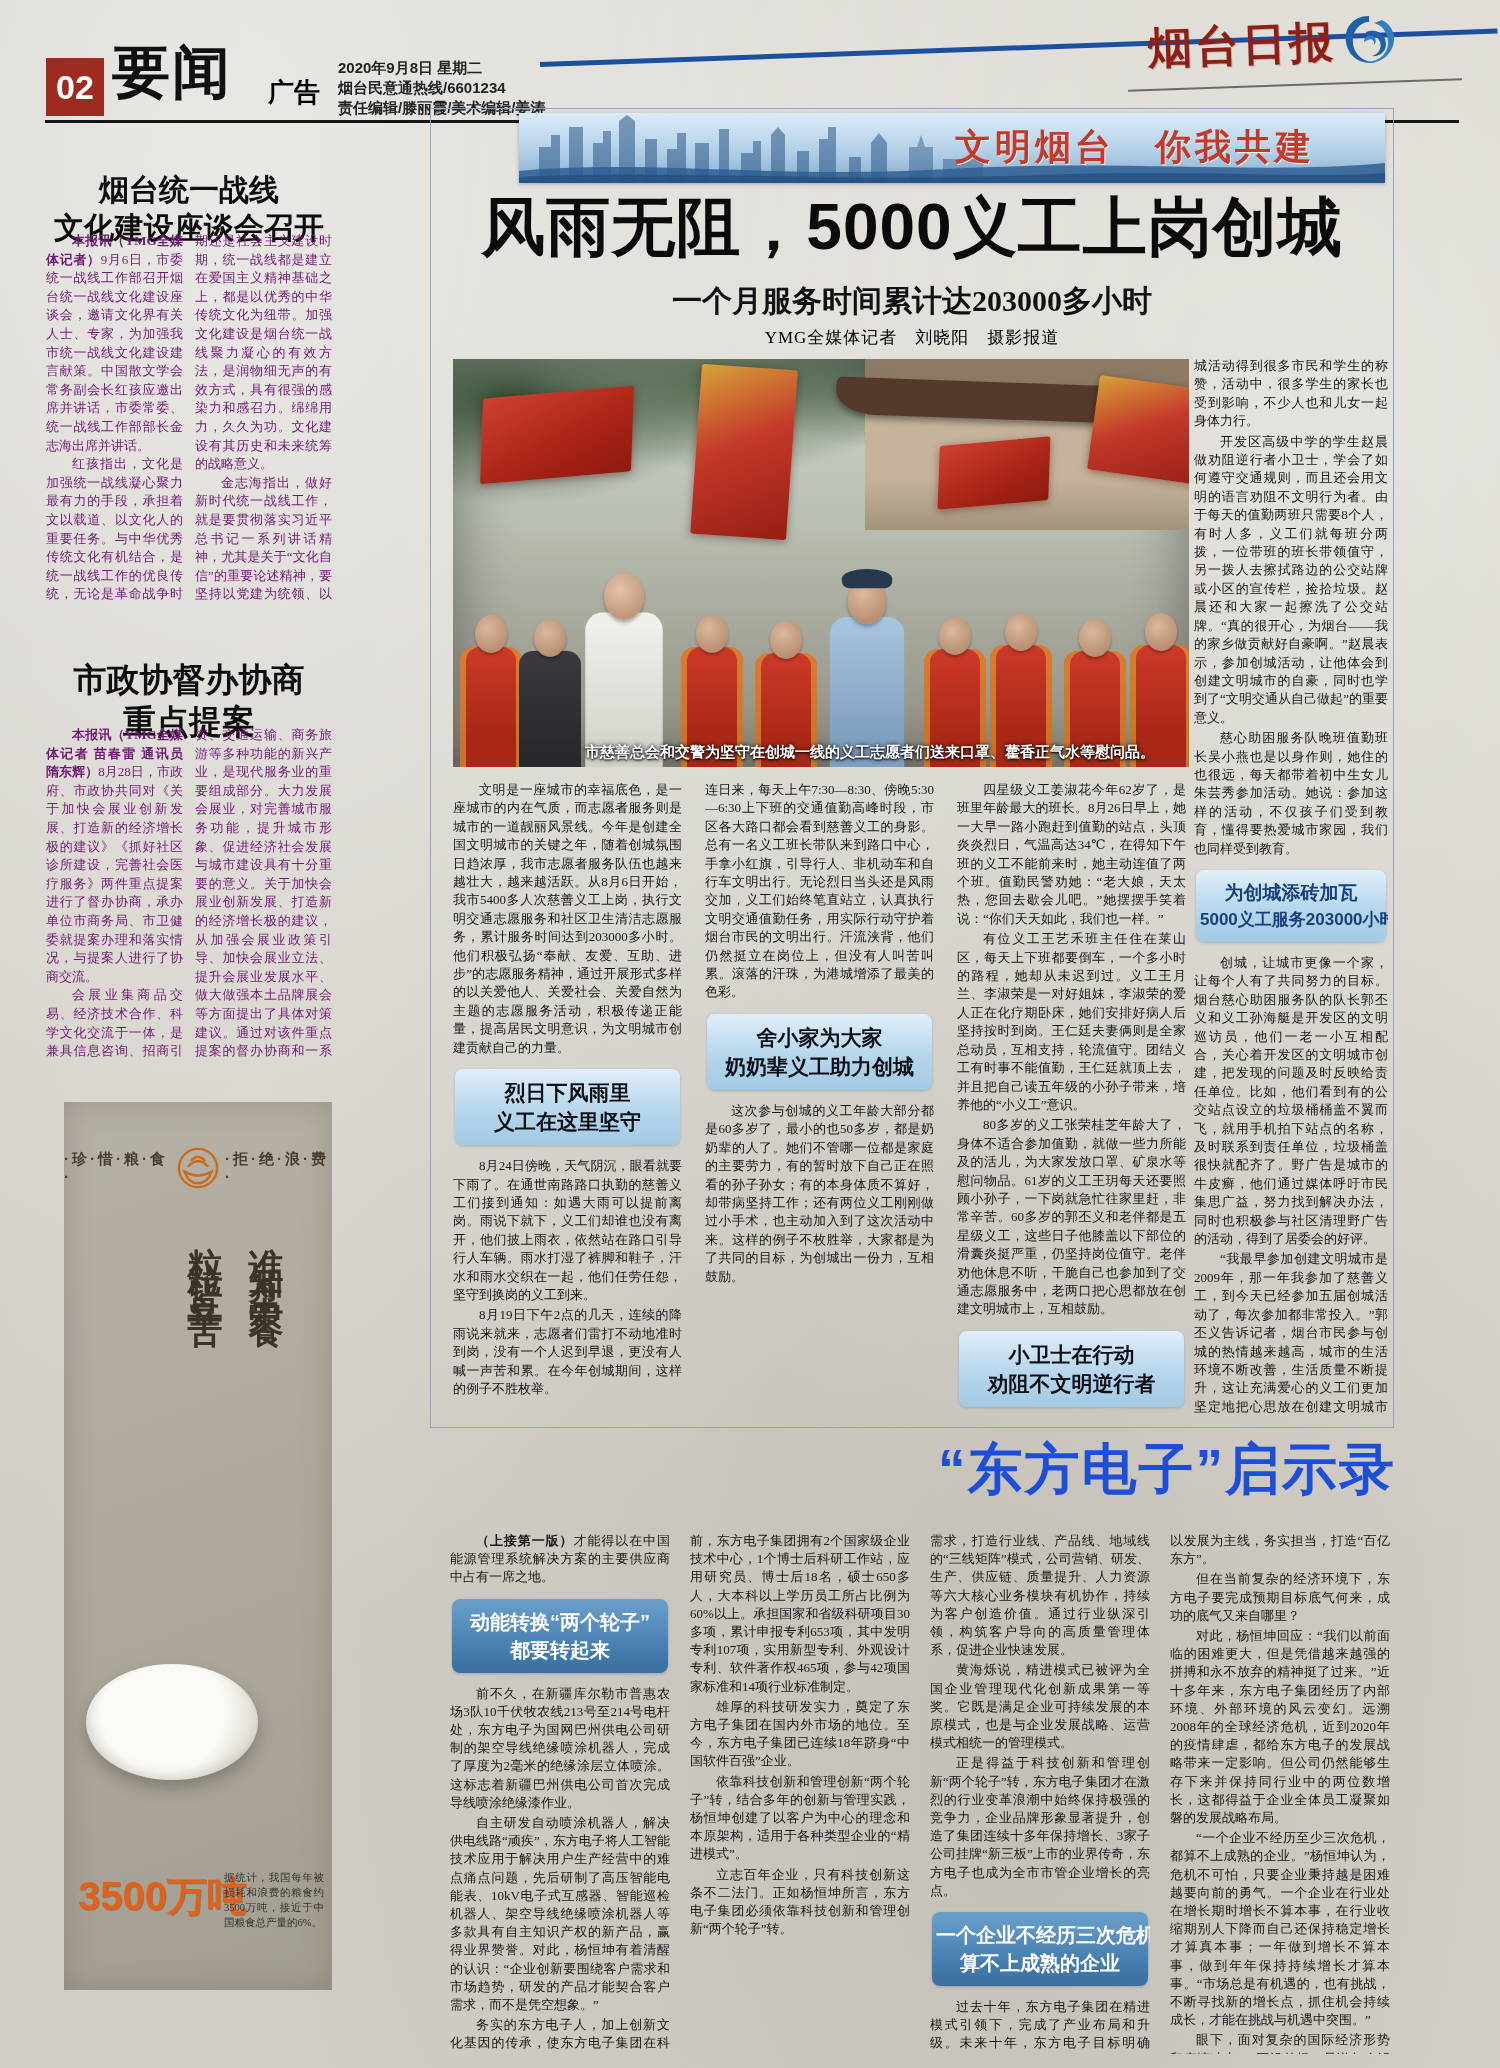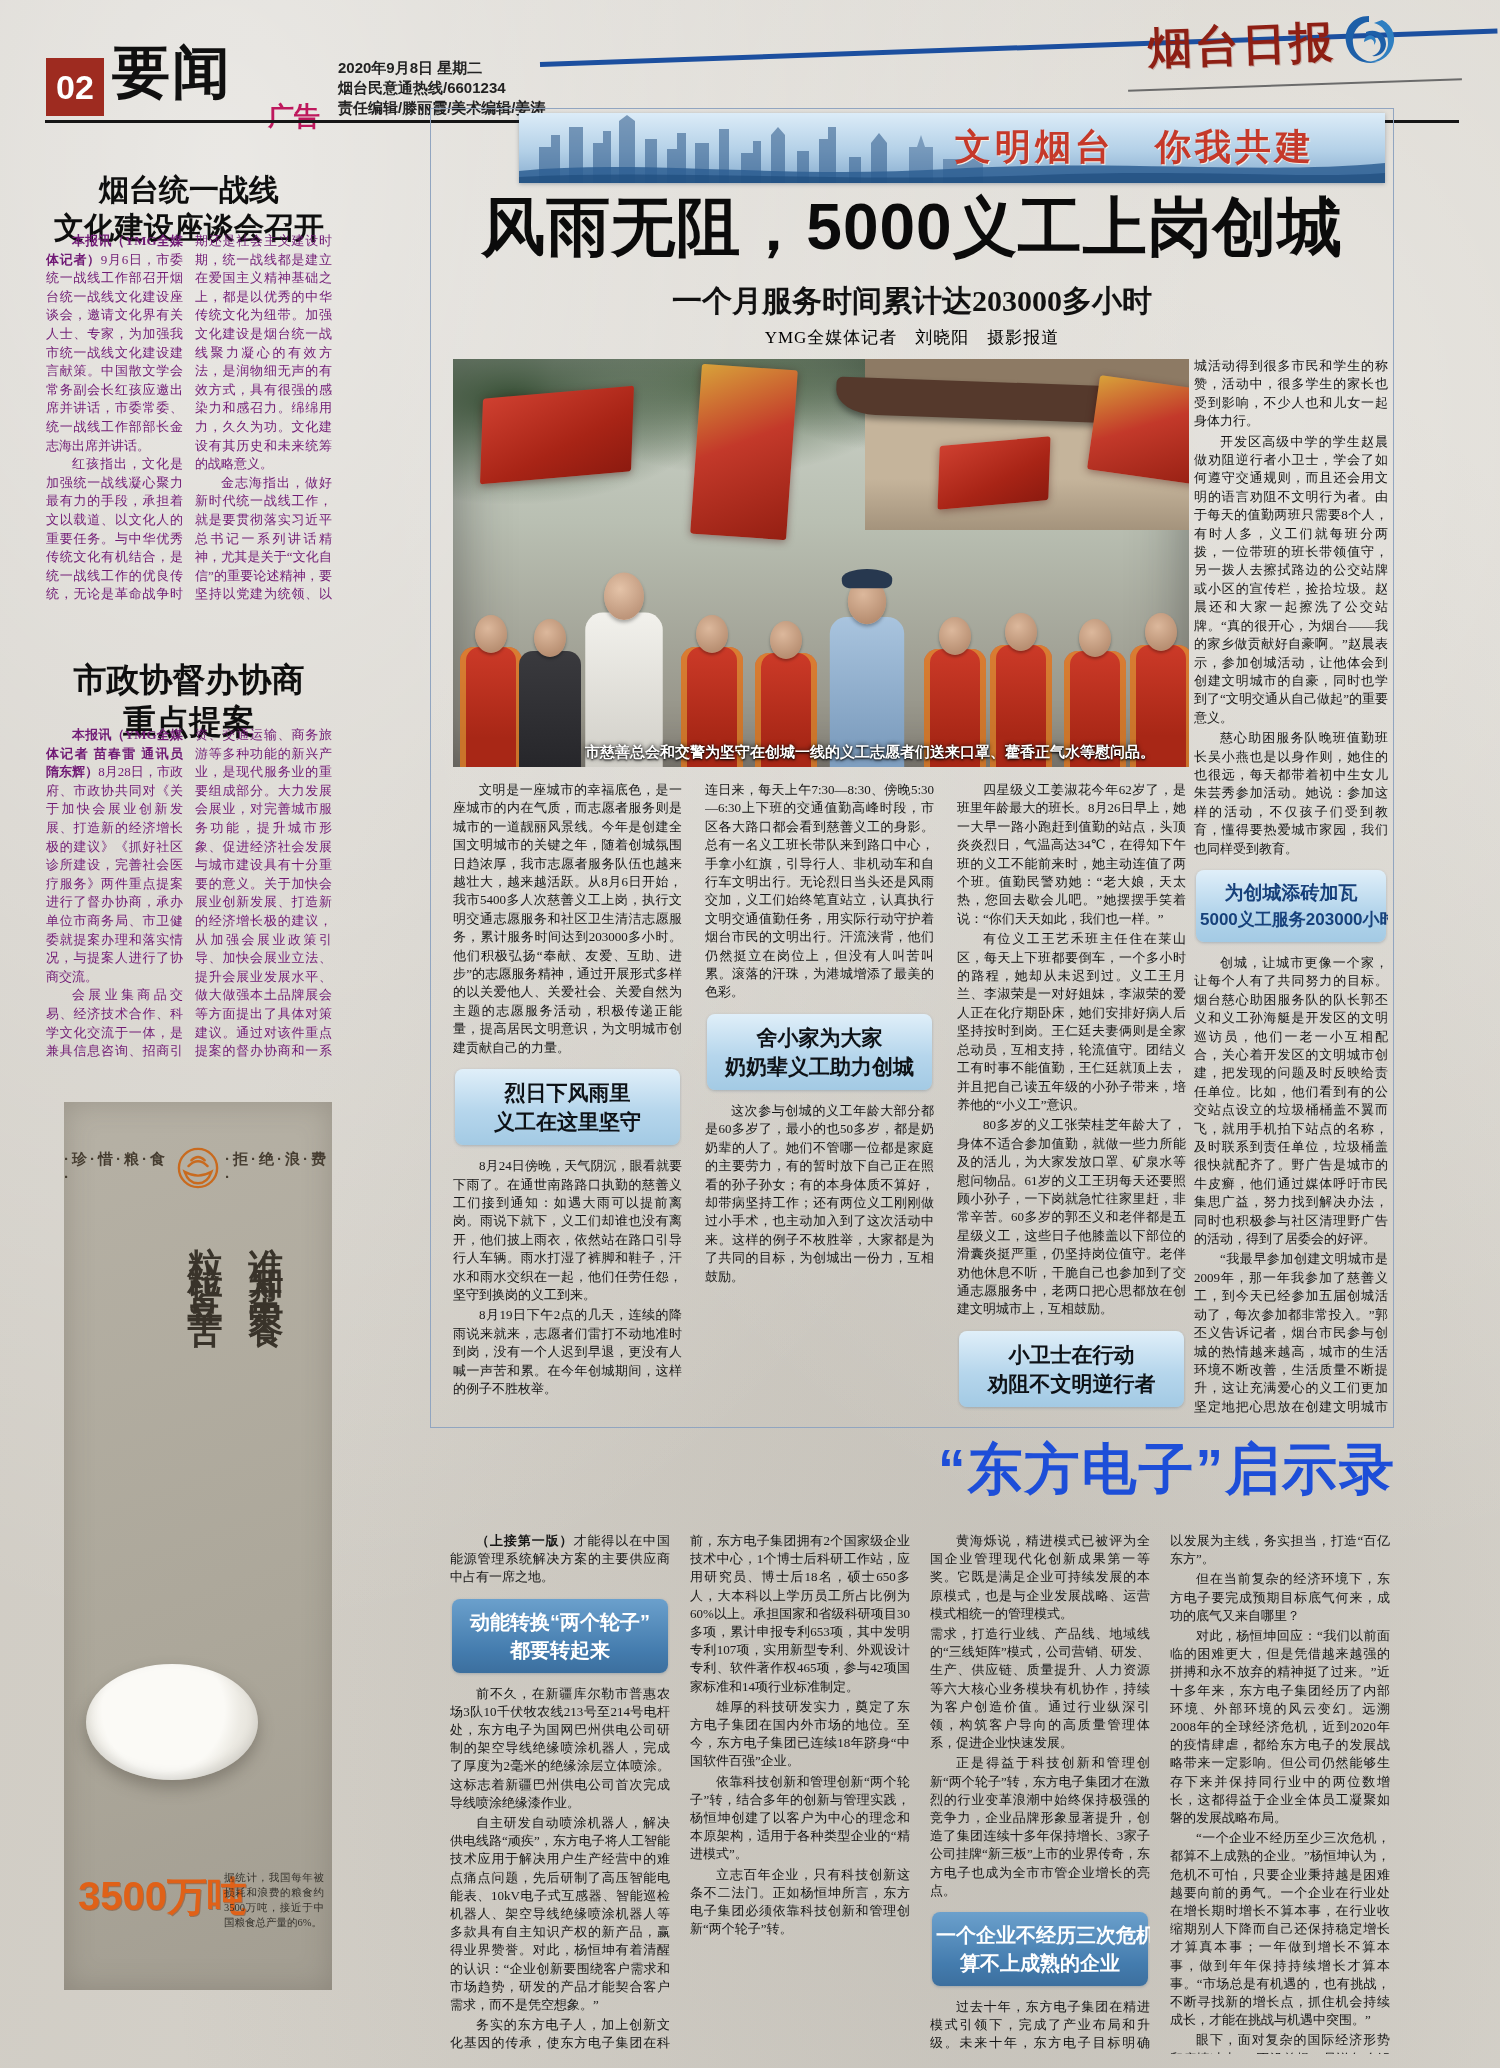--- a/index.html
+++ b/index.html
@@ -9,21 +9,21 @@
       radial-gradient(ellipse at 15% 8%, rgba(255,255,255,.55), transparent 55%),
       radial-gradient(ellipse at 85% 20%, rgba(255,255,255,.35), transparent 50%),
       radial-gradient(ellipse at 70% 85%, rgba(125,120,110,.22), transparent 60%),
       linear-gradient(100deg, rgba(204,200,192,.7), rgba(226,223,216,.5));
     font-family:"Liberation Serif","DejaVu Serif",serif;color:#1d1d1d;}
   .abs{position:absolute;}
   
   .pn{left:46px;top:58px;width:58px;height:58px;background:#9e2b20;color:#fff;
       font:bold 34px/58px "Liberation Sans","DejaVu Sans",sans-serif;text-align:center;}
   .sec{left:112px;top:40px;font:bold 58px/64px "Liberation Sans","DejaVu Sans",sans-serif;color:#101010;letter-spacing:2px;}
-  .adl{left:268px;top:78px;font:bold 26px/28px "Liberation Sans","DejaVu Sans",sans-serif;color:#be185d;margin-top:24px;}
+  .adl{left:268px;top:78px;font:bold 26px/28px "Liberation Sans","DejaVu Sans",sans-serif;color:#000000;}
   .hinfo{left:338px;top:58px;font:bold 15px/20px "Liberation Sans","DejaVu Sans",sans-serif;color:#222;}
   .blueline{left:540px;top:62px;width:958px;height:5px;background:#1c4f9f;transform:rotate(-2deg);transform-origin:left center;}
   .masthead{left:1148px;top:22px;font:bold 44px/48px "Liberation Serif","DejaVu Serif",serif;color:#8e1f14;
       transform:rotate(-2deg);letter-spacing:3px;text-shadow:1px 1px 0 rgba(120,30,20,.25);}
   .mlogo{left:1338px;top:12px;}
   .mline{left:1128px;top:84px;width:334px;height:2px;background:#6b6b6b;transform:rotate(-2deg);}
   .hrule{left:45px;top:120px;width:1414px;height:3px;background:#161616;}
   
   .ltitle{left:46px;width:286px;text-align:center;font-family:"Liberation Serif","DejaVu Serif",serif;font-weight:bold;color:#0e0e0e;}
   .ltitle .tl{display:block;}
@@ -306,22 +306,22 @@
     </div>
 
     <div class="bcol b2">
       <p class="bp cont">前，东方电子集团拥有2个国家级企业技术中心，1个博士后科研工作站，应用研究员、博士后18名，硕士650多人，大本科以上学历员工所占比例为60%以上。承担国家和省级科研项目30多项，累计申报专利653项，其中发明专利107项，实用新型专利、外观设计专利、软件著作权465项，参与42项国家标准和14项行业标准制定。</p>
       <p class="bp">雄厚的科技研发实力，奠定了东方电子集团在国内外市场的地位。至今，东方电子集团已连续18年跻身“中国软件百强”企业。</p>
       <p class="bp">依靠科技创新和管理创新“两个轮子”转，结合多年的创新与管理实践，杨恒坤创建了以客户为中心的理念和本原架构，适用于各种类型企业的“精进模式”。</p>
       <p class="bp">立志百年企业，只有科技创新这条不二法门。正如杨恒坤所言，东方电子集团必须依靠科技创新和管理创新“两个轮子”转。</p>
     </div>
 
     <div class="bcol b3">
+      <p class="bp cont">需求，打造行业线、产品线、地域线的“三线矩阵”模式，公司营销、研发、生产、供应链、质量提升、人力资源等六大核心业务模块有机协作，持续为客户创造价值。通过行业纵深引领，构筑客户导向的高质量管理体系，促进企业快速发展。</p>
       <p class="bp">黄海烁说，精进模式已被评为全国企业管理现代化创新成果第一等奖。它既是满足企业可持续发展的本原模式，也是与企业发展战略、运营模式相统一的管理模式。</p>
-      <p class="bp cont">需求，打造行业线、产品线、地域线的“三线矩阵”模式，公司营销、研发、生产、供应链、质量提升、人力资源等六大核心业务模块有机协作，持续为客户创造价值。通过行业纵深引领，构筑客户导向的高质量管理体系，促进企业快速发展。</p>
       <p class="bp">正是得益于科技创新和管理创新“两个轮子”转，东方电子集团才在激烈的行业变革浪潮中始终保持极强的竞争力，企业品牌形象显著提升，创造了集团连续十多年保持增长、3家子公司挂牌“新三板”上市的业界传奇，东方电子也成为全市市管企业增长的亮点。</p>
       <div class="bluebox dark">
         <div>一个企业不经历三次危机</div>
         <div>算不上成熟的企业</div>
       </div>
       <p class="bp">过去十年，东方电子集团在精进模式引领下，完成了产业布局和升级。未来十年，东方电子目标明确——继续</p>
     </div>
 
     <div class="bcol b4">
       <p class="bp cont">以发展为主线，务实担当，打造“百亿东方”。</p>

